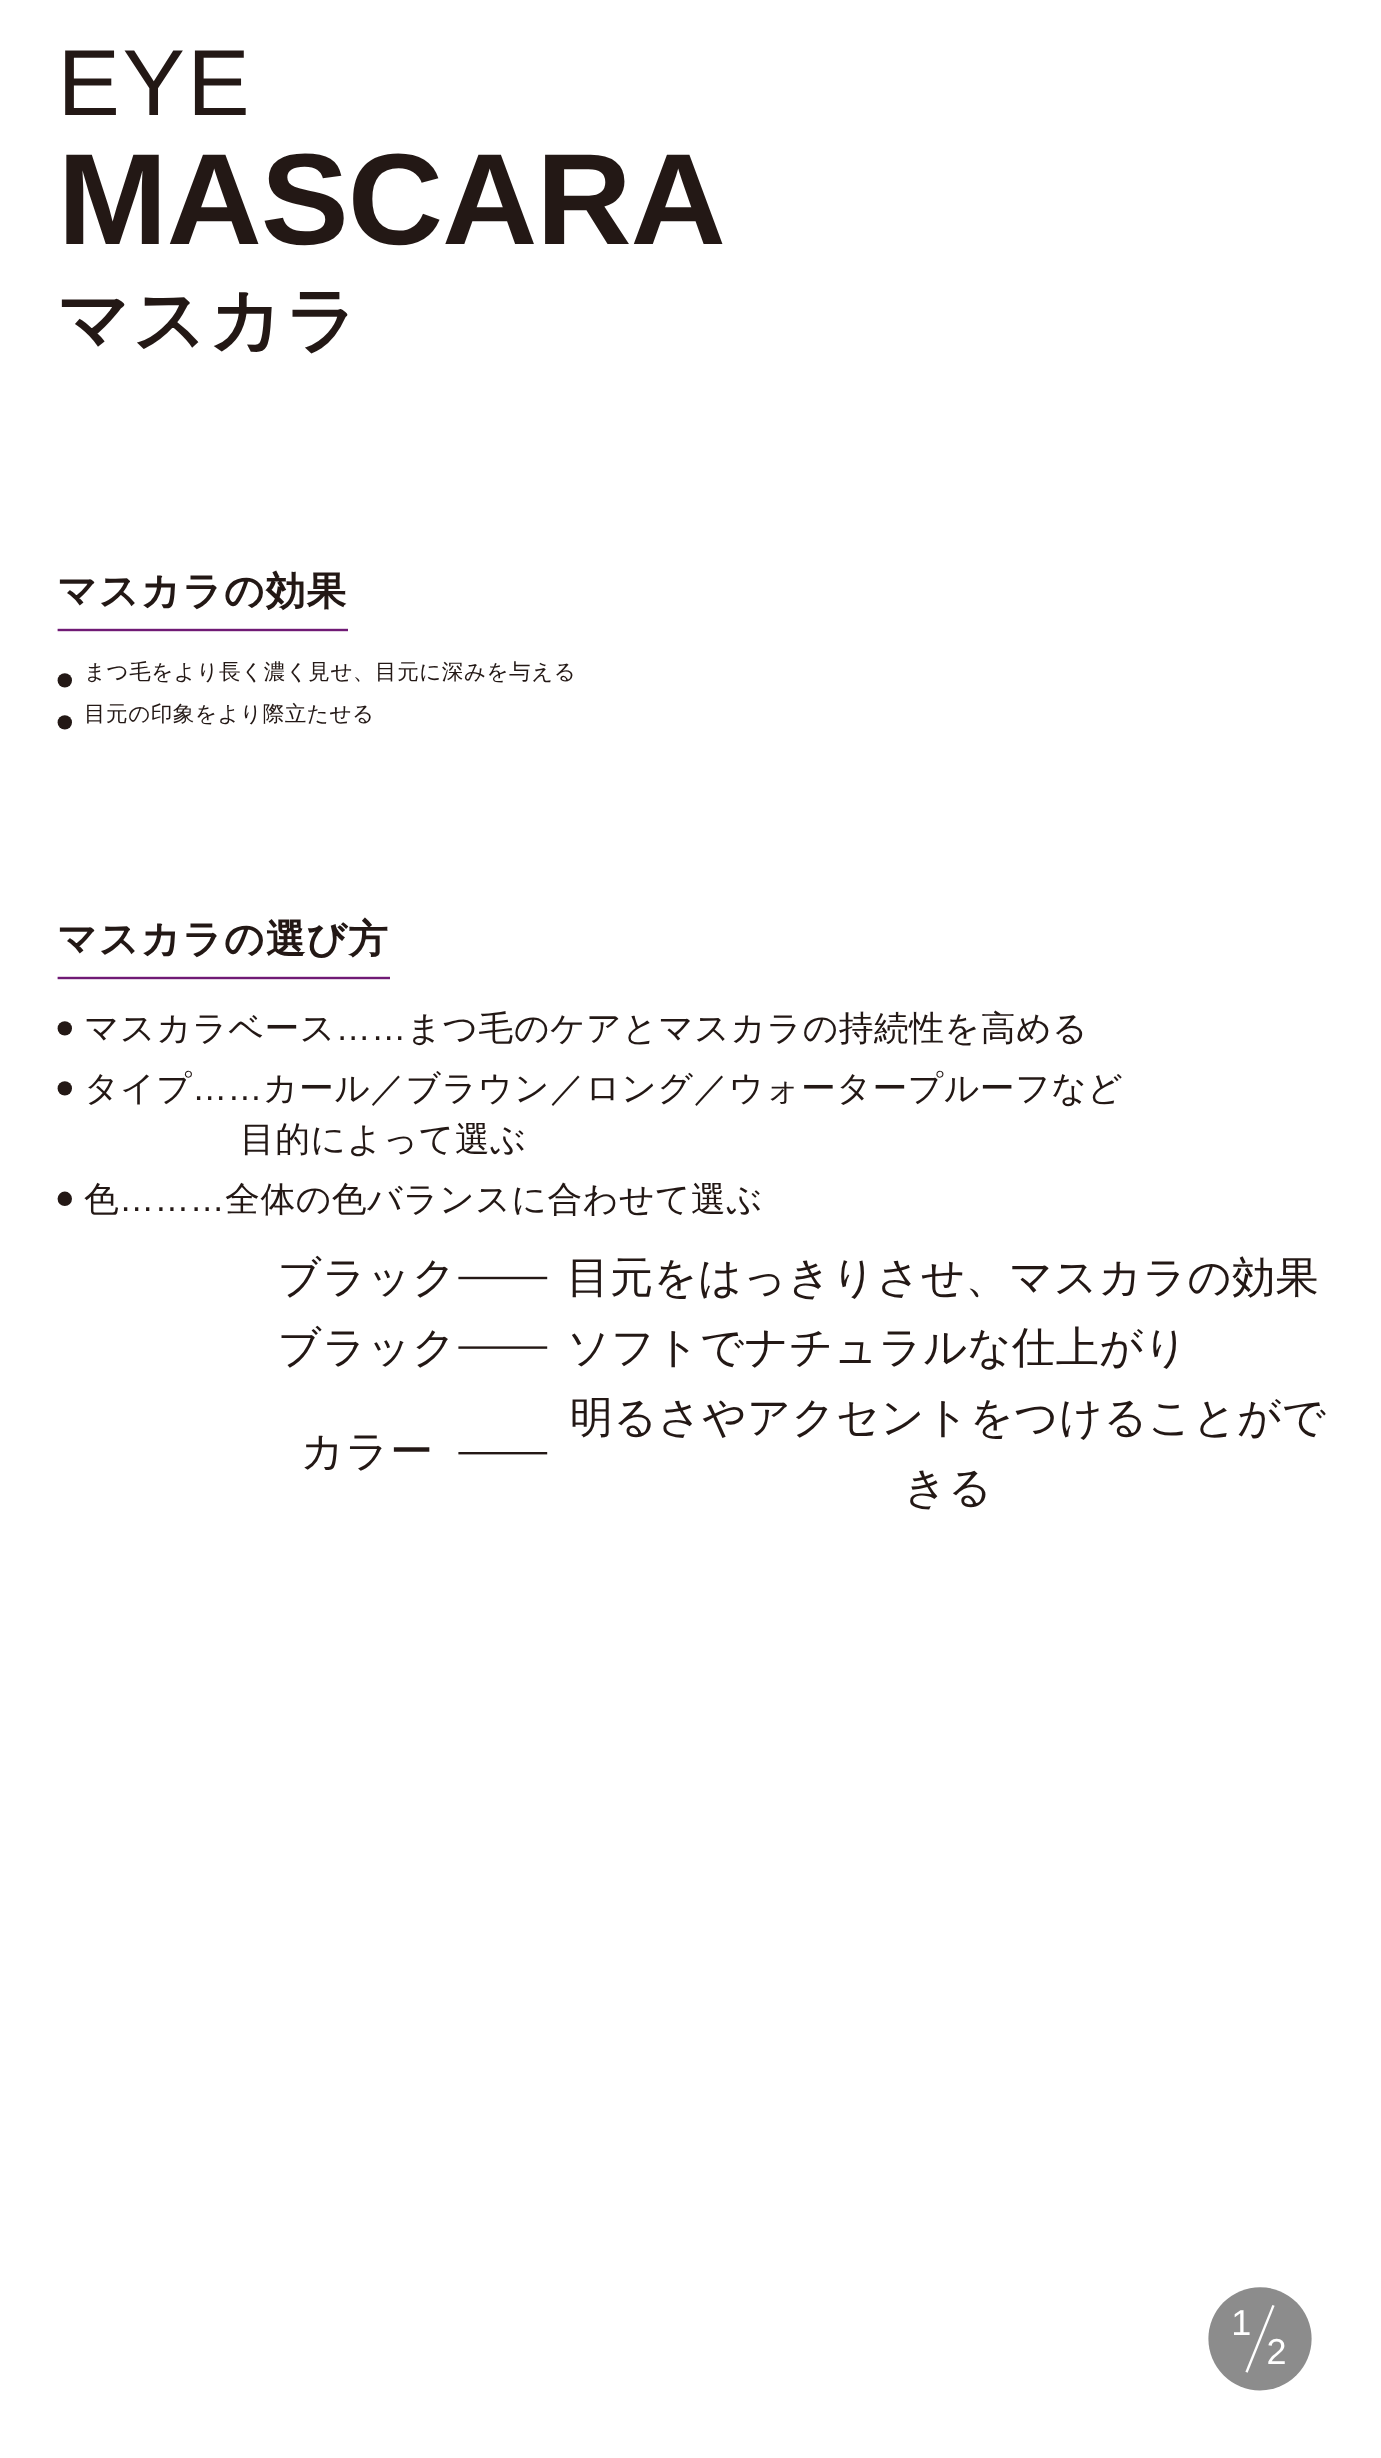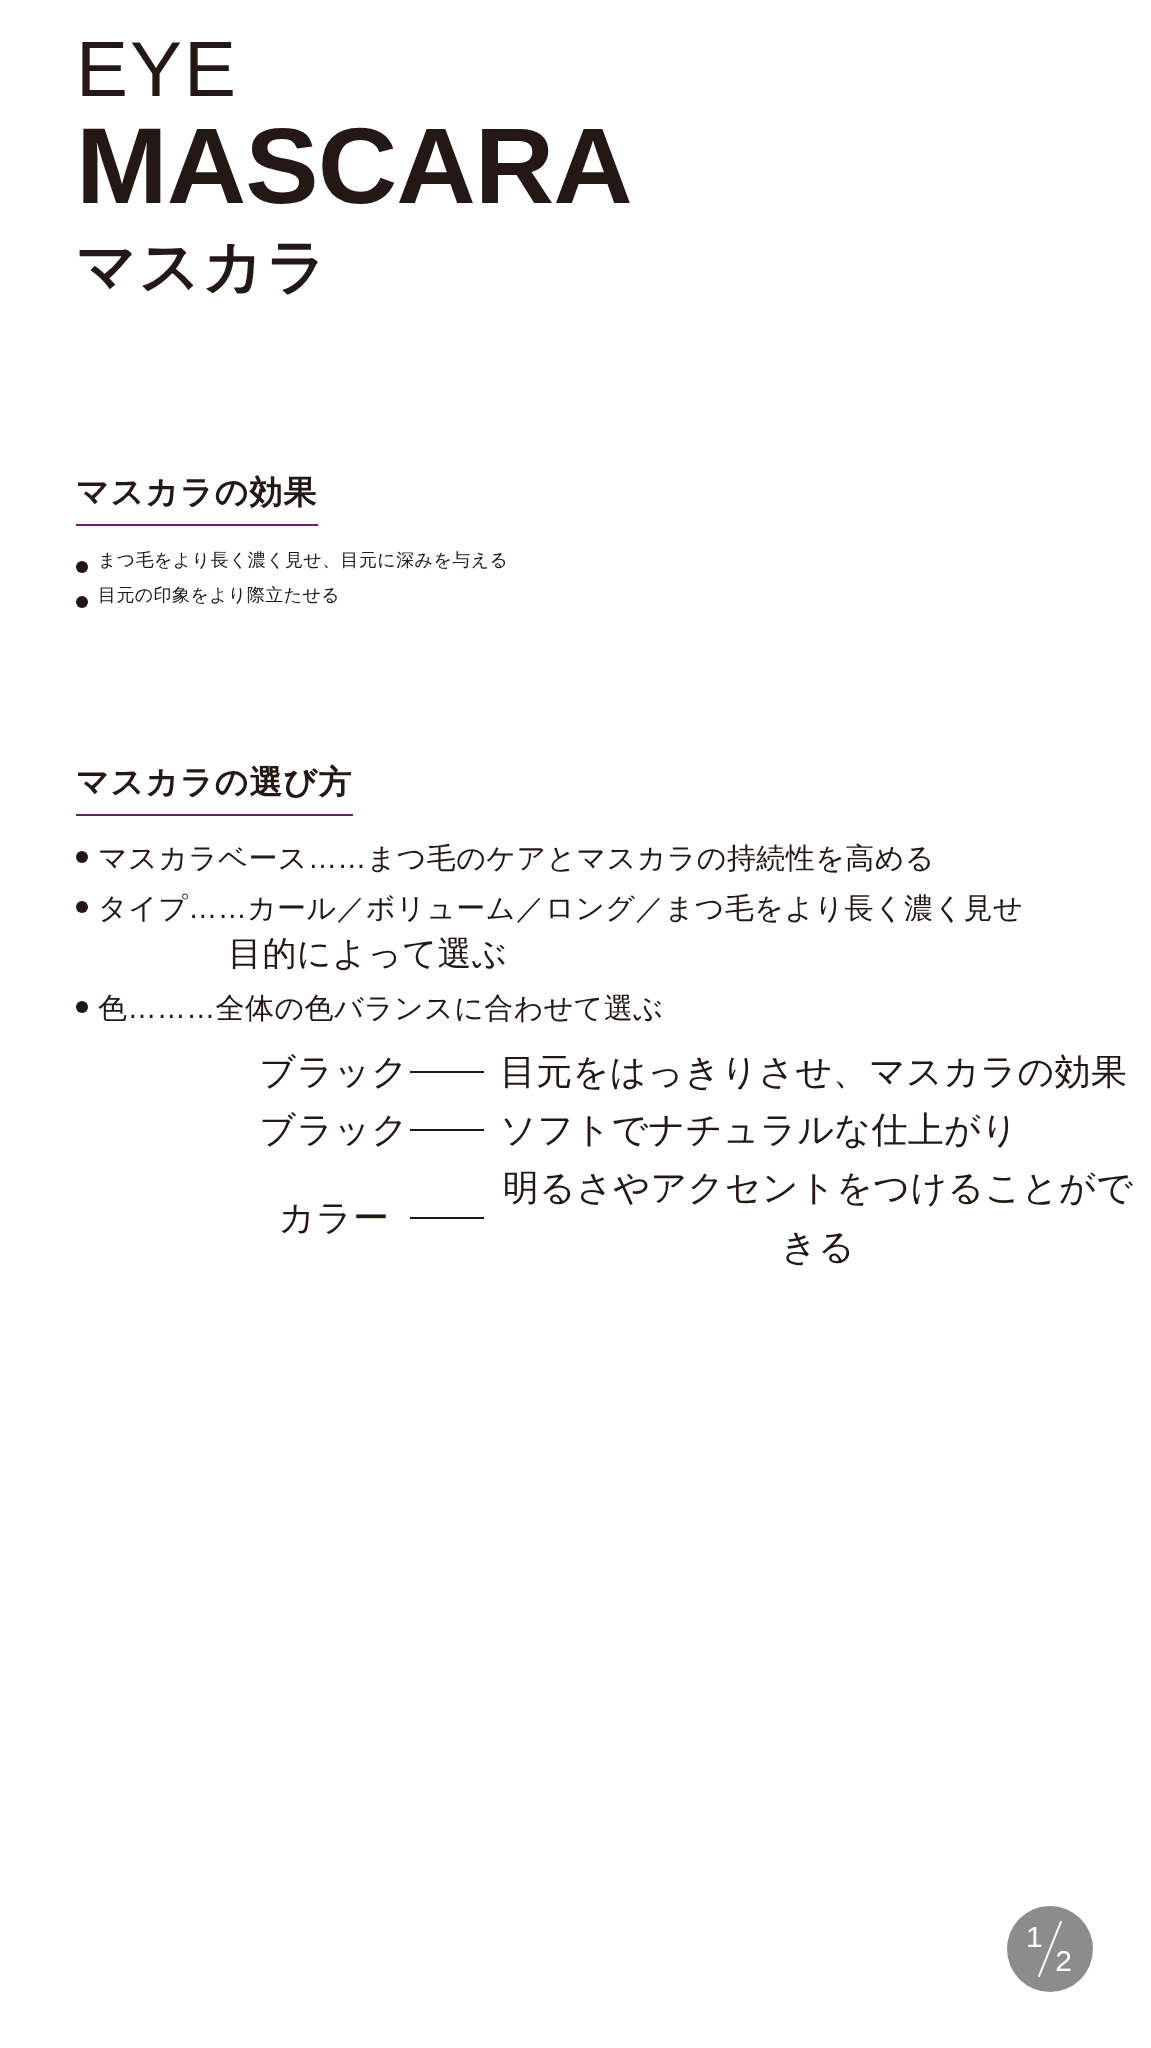--- a/index.html
+++ b/index.html
@@ -12,21 +12,20 @@
     height: 2048px;
     position: relative;
     font-family: "Liberation Sans", sans-serif;
     color: #231815;
     overflow: hidden;
   }
   .page {
     position: absolute;
     inset: 0;
     padding: 0;
-    margin-left: 28px;
   }
 
   
   .title-block {
     position: absolute;
     left: 48px;
     top: 34px;
     width: 1000px;
   }
   .title-eye {
@@ -94,21 +93,21 @@
     line-height: 1.42;
     color: #231815;
     letter-spacing: 0.4px;
   }
 
   .section-2 .bullet-text {
     font-size: 29px;
   }
   .sub-indent {
     padding-left: 130px;
-    font-size: 34px;
+    font-size: 29px;
     line-height: 1.45;
     color: #231815;
   }
 
   
   .color-rows {
     margin-top: 14px;
     padding-left: 172px;
   }
   .color-row {
@@ -207,21 +206,21 @@
     <div class="bullets">
 
       <div class="bullet-row">
         <span class="bullet-dot"></span>
         <span class="bullet-text">マスカラベース……まつ毛のケアとマスカラの持続性を高める</span>
       </div>
 
       <div class="bullet-row">
         <span class="bullet-dot"></span>
         <span class="bullet-text">
-          <span>タイプ……カール／ボリューム／ロング／まつ毛をより長く濃く見せ</span>
+          <span>タイプ……カール／ブラウン／ロング／ウォータープルーフなど</span>
           <span class="sub-indent" style="display:block;">目的によって選ぶ</span>
         </span>
       </div>
 
       <div class="bullet-row">
         <span class="bullet-dot"></span>
         <span class="bullet-text">色………全体の色バランスに合わせて選ぶ</span>
       </div>
 
     </div>

